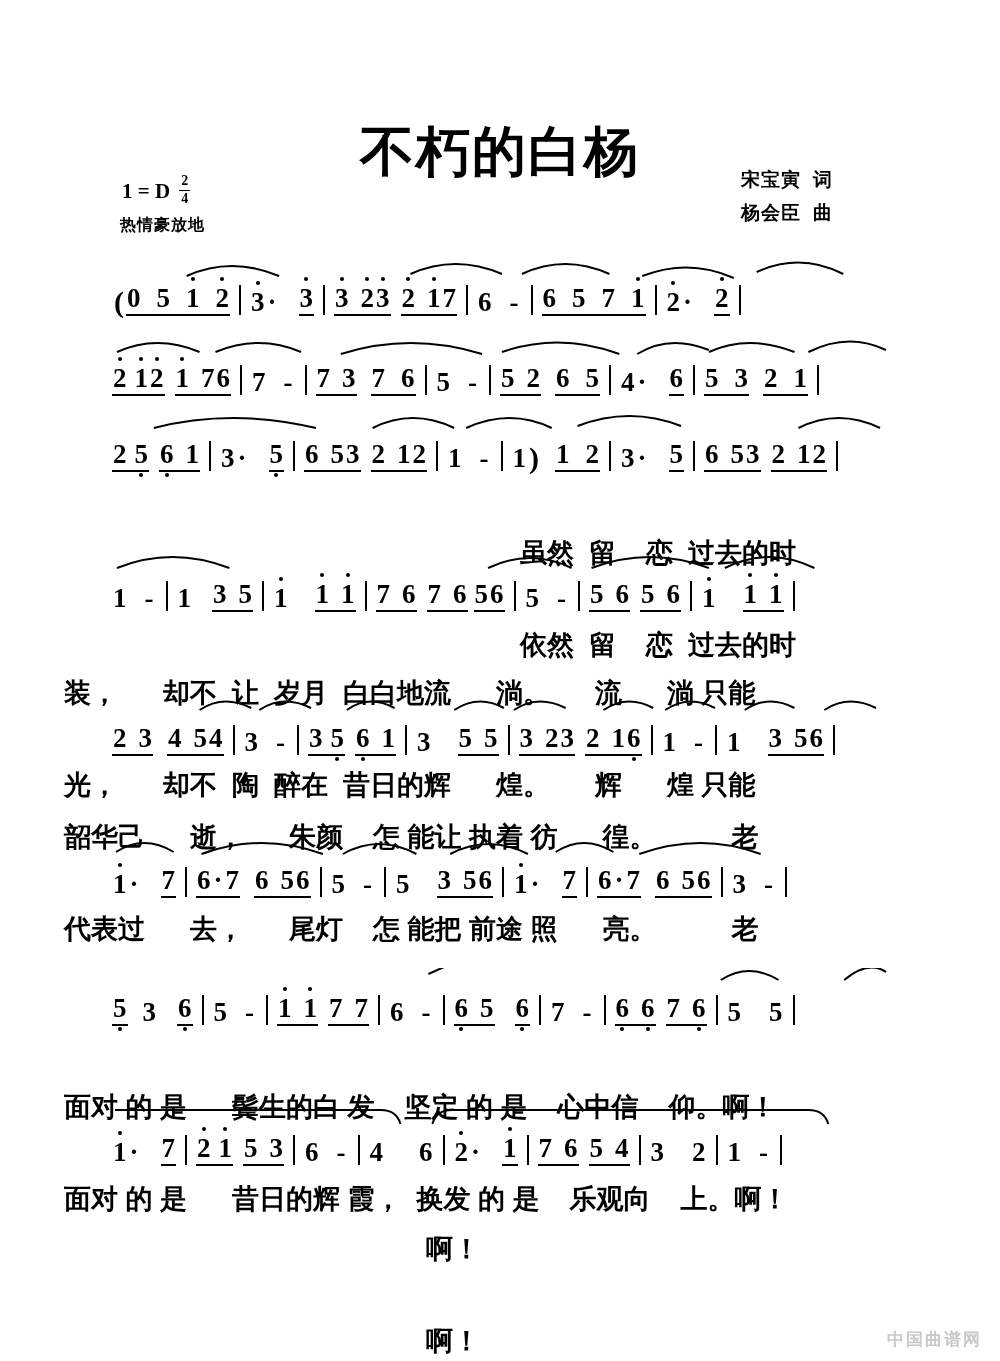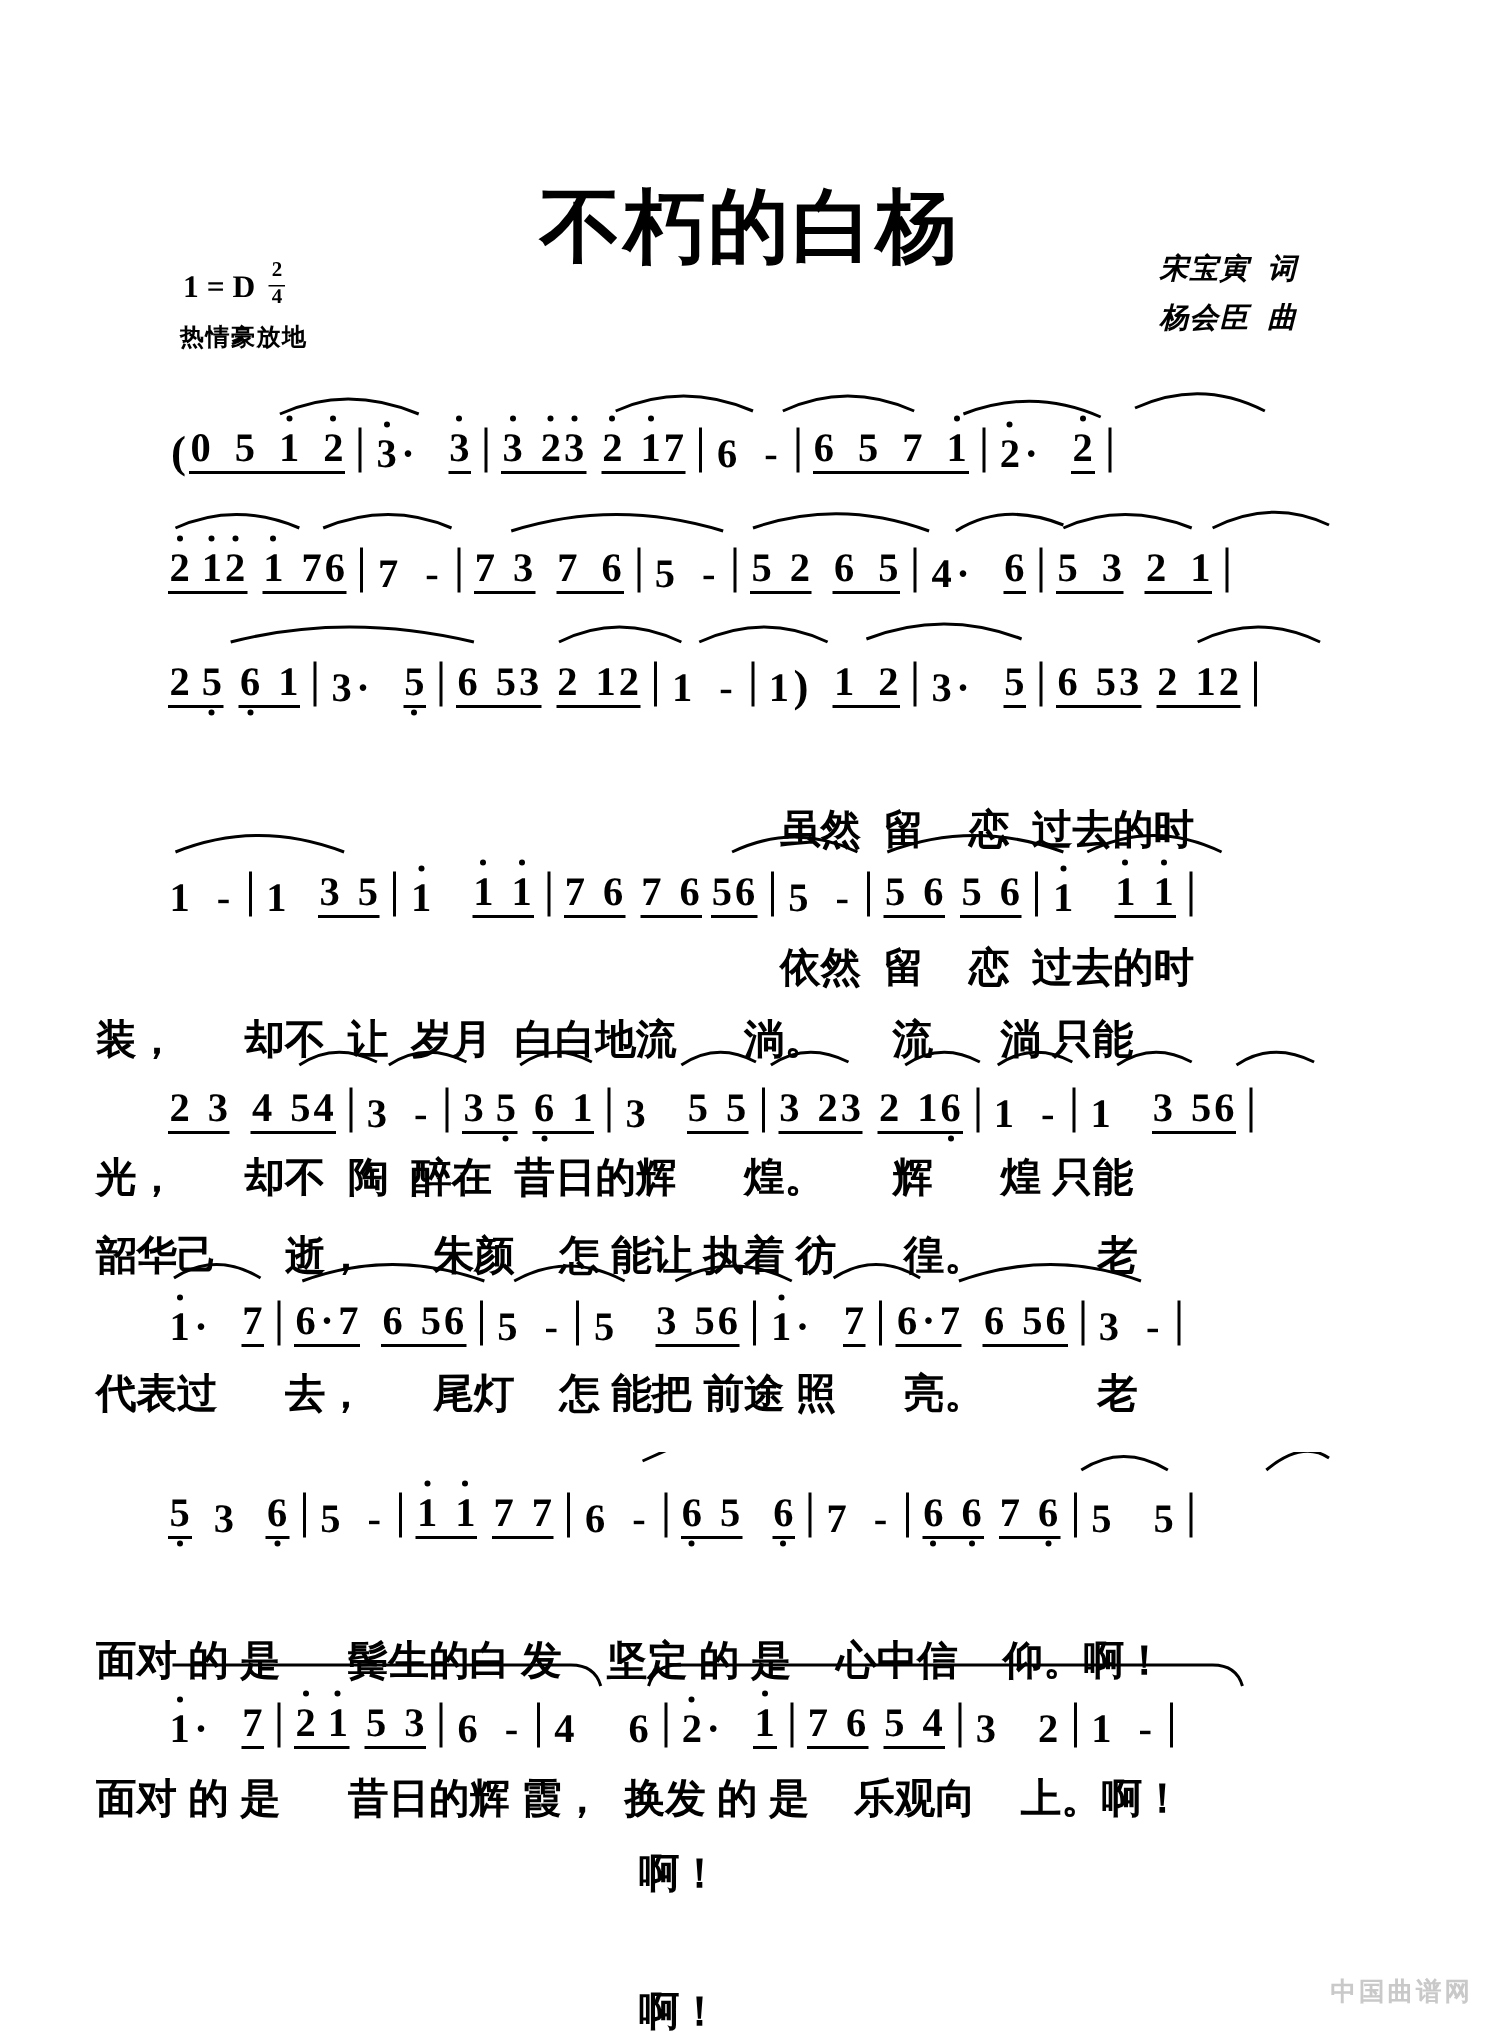--- a/index.html
+++ b/index.html
@@ -23,26 +23,25 @@
     position: absolute;
     top: 124px; left: 0; width: 1000px;
     text-align: center;
     font-size: 54px;
     font-weight: bold;
     letter-spacing: 2px;
     line-height: 1;
   }
   .credits {
     position: absolute;
-    top: 163px; left: 773px;
+    top: 163px; left: 741px;
     font-size: 19px;
     font-weight: bold;
     line-height: 33px;
     letter-spacing: 1px;
-    font-style: italic;
   }
   .credits .gap { display: inline-block; width: 12px; }
 
   .keysig {
     position: absolute;
     top: 175px; left: 122px;
     font-family: Liberation Serif, serif;
     font-size: 21px;
     font-weight: bold;
     display: flex;
@@ -162,21 +161,21 @@
     font-size: 27px;
     font-weight: bold;
     letter-spacing: 0px;
     white-space: pre;
     line-height: 30px;
   }
   .lyric-row { display: block; height: 32px; }
 
   .watermark {
     position: absolute;
-    right: 18px; bottom: 22px;
+    right: 18px; bottom: 10px;
     font-size: 17px;
     color: #c9c9c9;
     letter-spacing: 2px;
     font-weight: bold;
   }
 </style>
 </head>
 <body>
 
 <div class="page">

